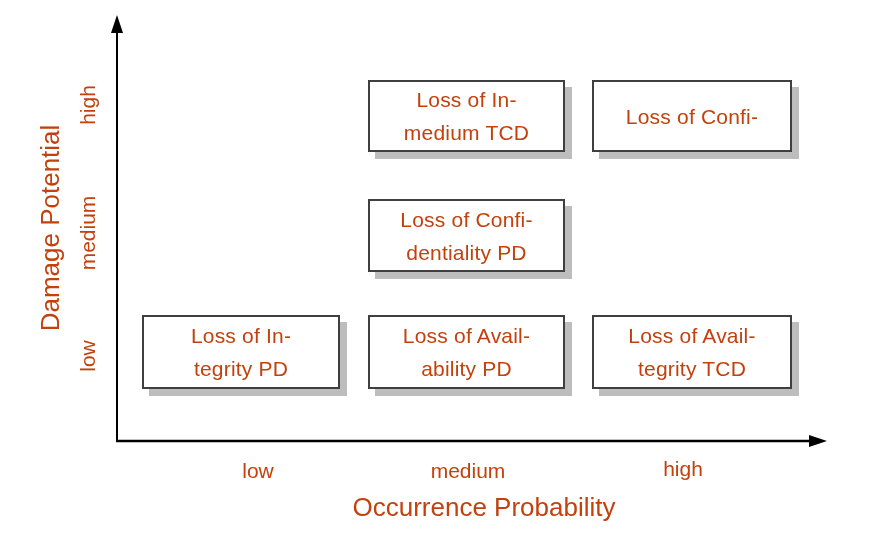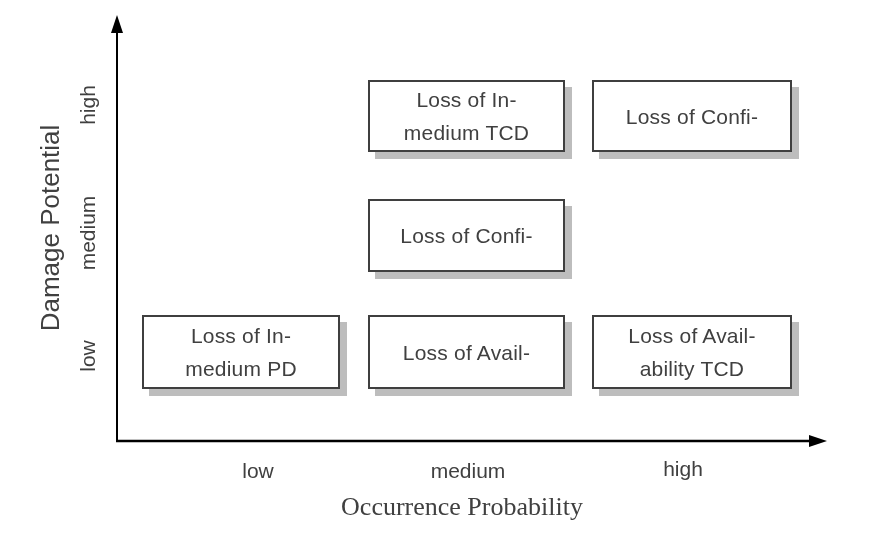--- a/index.html
+++ b/index.html
@@ -6,21 +6,21 @@
     margin: 0;
     padding: 0;
     background: #ffffff;
   }
   .canvas {
     position: relative;
     width: 877px;
     height: 536px;
     background: #ffffff;
     font-family: "Liberation Sans", sans-serif;
-    color: #404040;
+    color: #c2410c;
     overflow: hidden;
   }
   .axes-svg {
     position: absolute;
     left: 0;
     top: 0;
     width: 877px;
     height: 536px;
   }
   .cell-box {
@@ -63,26 +63,25 @@
     font-size: 21px;
     transform: rotate(-90deg);
     line-height: 24px;
   }
   .y-tick-high   { left: 28px; top: 93px; }
   .y-tick-medium { left: 28px; top: 221px; }
   .y-tick-low    { left: 28px; top: 344px; }
 
   .x-axis-label {
     position: absolute;
-    left: 262px;
+    left: 284px;
     top: 492px;
     width: 400px;
     text-align: center;
     font-size: 26px;
-    font-family: Liberation Serif, serif;
   }
   .y-axis-label {
     position: absolute;
     left: -100px;
     top: 212px;
     width: 300px;
     height: 32px;
     line-height: 32px;
     text-align: center;
     font-size: 26px;
@@ -105,31 +104,33 @@
 
   <div class="cell-box col-medium row-high">
     <span>Loss of In-</span>
     <span>medium TCD</span>
   </div>
   <div class="cell-box col-high row-high">
     <span>Loss of Confi-</span>
   </div>
   <div class="cell-box col-medium row-medium">
     <span>Loss of Confi-</span>
+    <span>dentiality PD</span>
   </div>
   <div class="cell-box col-low row-low">
     <span>Loss of In-</span>
-    <span>medium PD</span>
+    <span>tegrity PD</span>
   </div>
   <div class="cell-box col-medium row-low">
     <span>Loss of Avail-</span>
+    <span>ability PD</span>
   </div>
   <div class="cell-box col-high row-low">
     <span>Loss of Avail-</span>
-    <span>ability TCD</span>
+    <span>tegrity TCD</span>
   </div>
 
   <div class="x-tick x-tick-low">low</div>
   <div class="x-tick x-tick-medium">medium</div>
   <div class="x-tick x-tick-high">high</div>
 
   <div class="y-tick y-tick-low">low</div>
   <div class="y-tick y-tick-medium">medium</div>
   <div class="y-tick y-tick-high">high</div>
 

